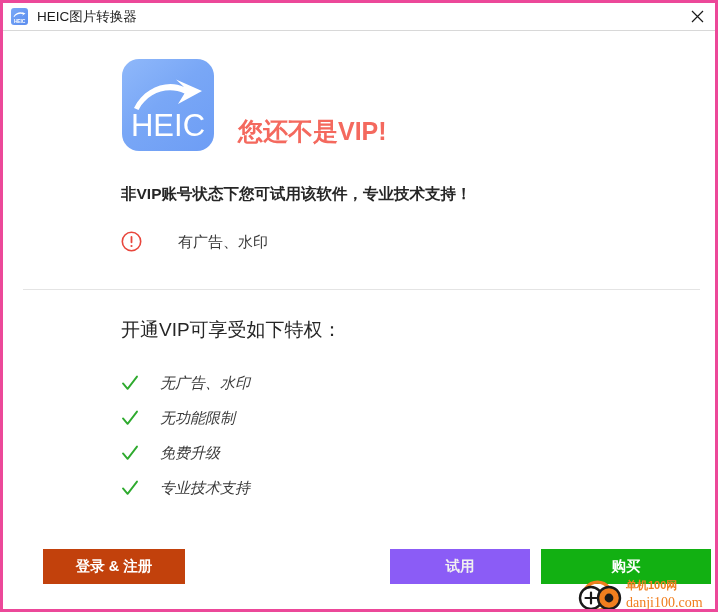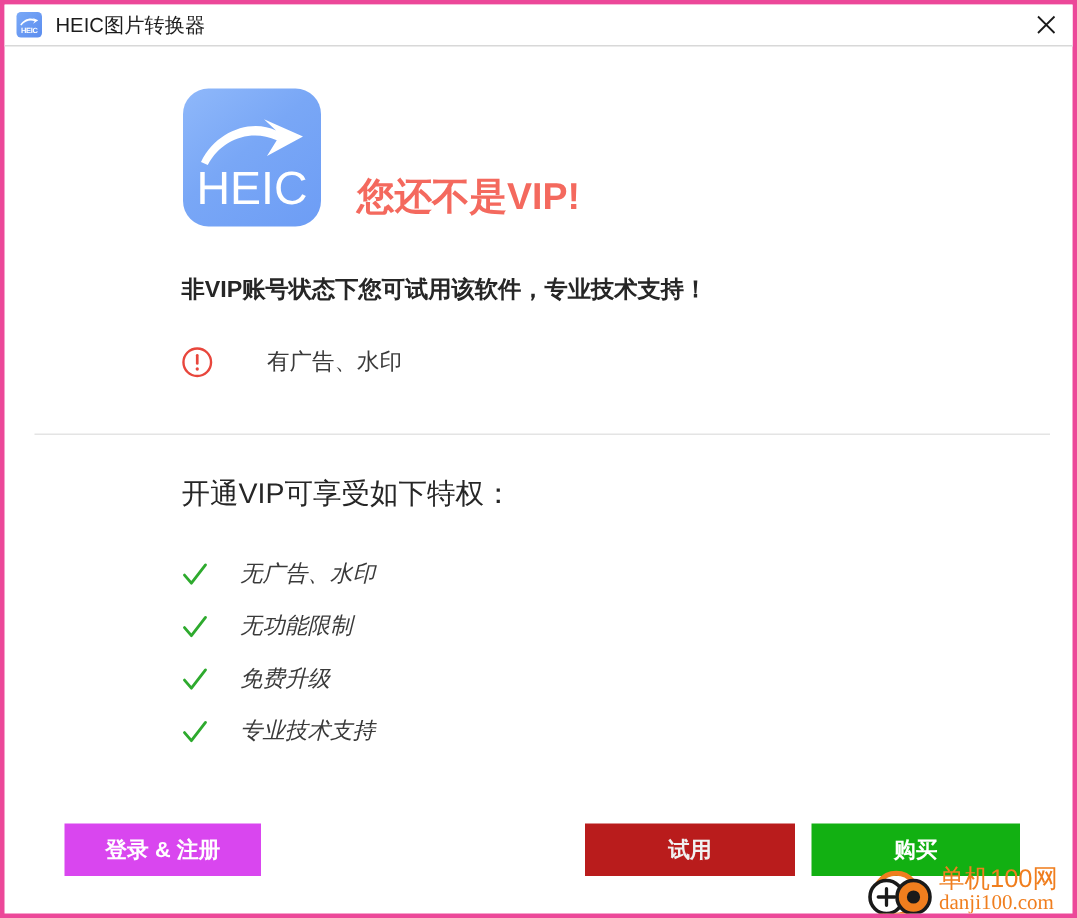--- a/index.html
+++ b/index.html
@@ -210,34 +210,34 @@
     cursor: pointer;
     display: flex;
     align-items: center;
     justify-content: center;
     padding: 0;
     white-space: nowrap;
   }
   .btn-login {
     left: 40px;
     top: 546px;
-    width: 131px;
-    background: #d946ef;
+    width: 142px;
+    background: #c2410c;
   }
   .btn-trial {
     left: 387px;
     top: 546px;
     width: 140px;
-    background: #b91c1c;
+    background: #8b5cf6;
     color: #f0f0f0;
   }
   .btn-buy {
     left: 538px;
     top: 546px;
-    width: 139px;
+    width: 170px;
     background: #12b012;
   }
 
   
   .watermark {
     position: absolute;
     left: 575px;
     top: 568px;
     width: 141px;
     height: 44px;
@@ -249,24 +249,24 @@
     width: 46px; height: 42px;
     flex: 0 0 auto;
   }
   .wm-texts {
     margin-left: 2px;
     display: flex;
     flex-direction: column;
     justify-content: center;
   }
   .wm-cn {
-    font-size: 17px;
+    font-size: 11px;
     line-height: 19px;
     color: #f07e1e;
-    font-weight: normal;
+    font-weight: bold;
     white-space: nowrap;
   }
   .wm-url {
     font-size: 14px;
     line-height: 16px;
     color: #f07e1e;
     font-family: "Liberation Serif", serif;
     white-space: nowrap;
   }
 </style>

